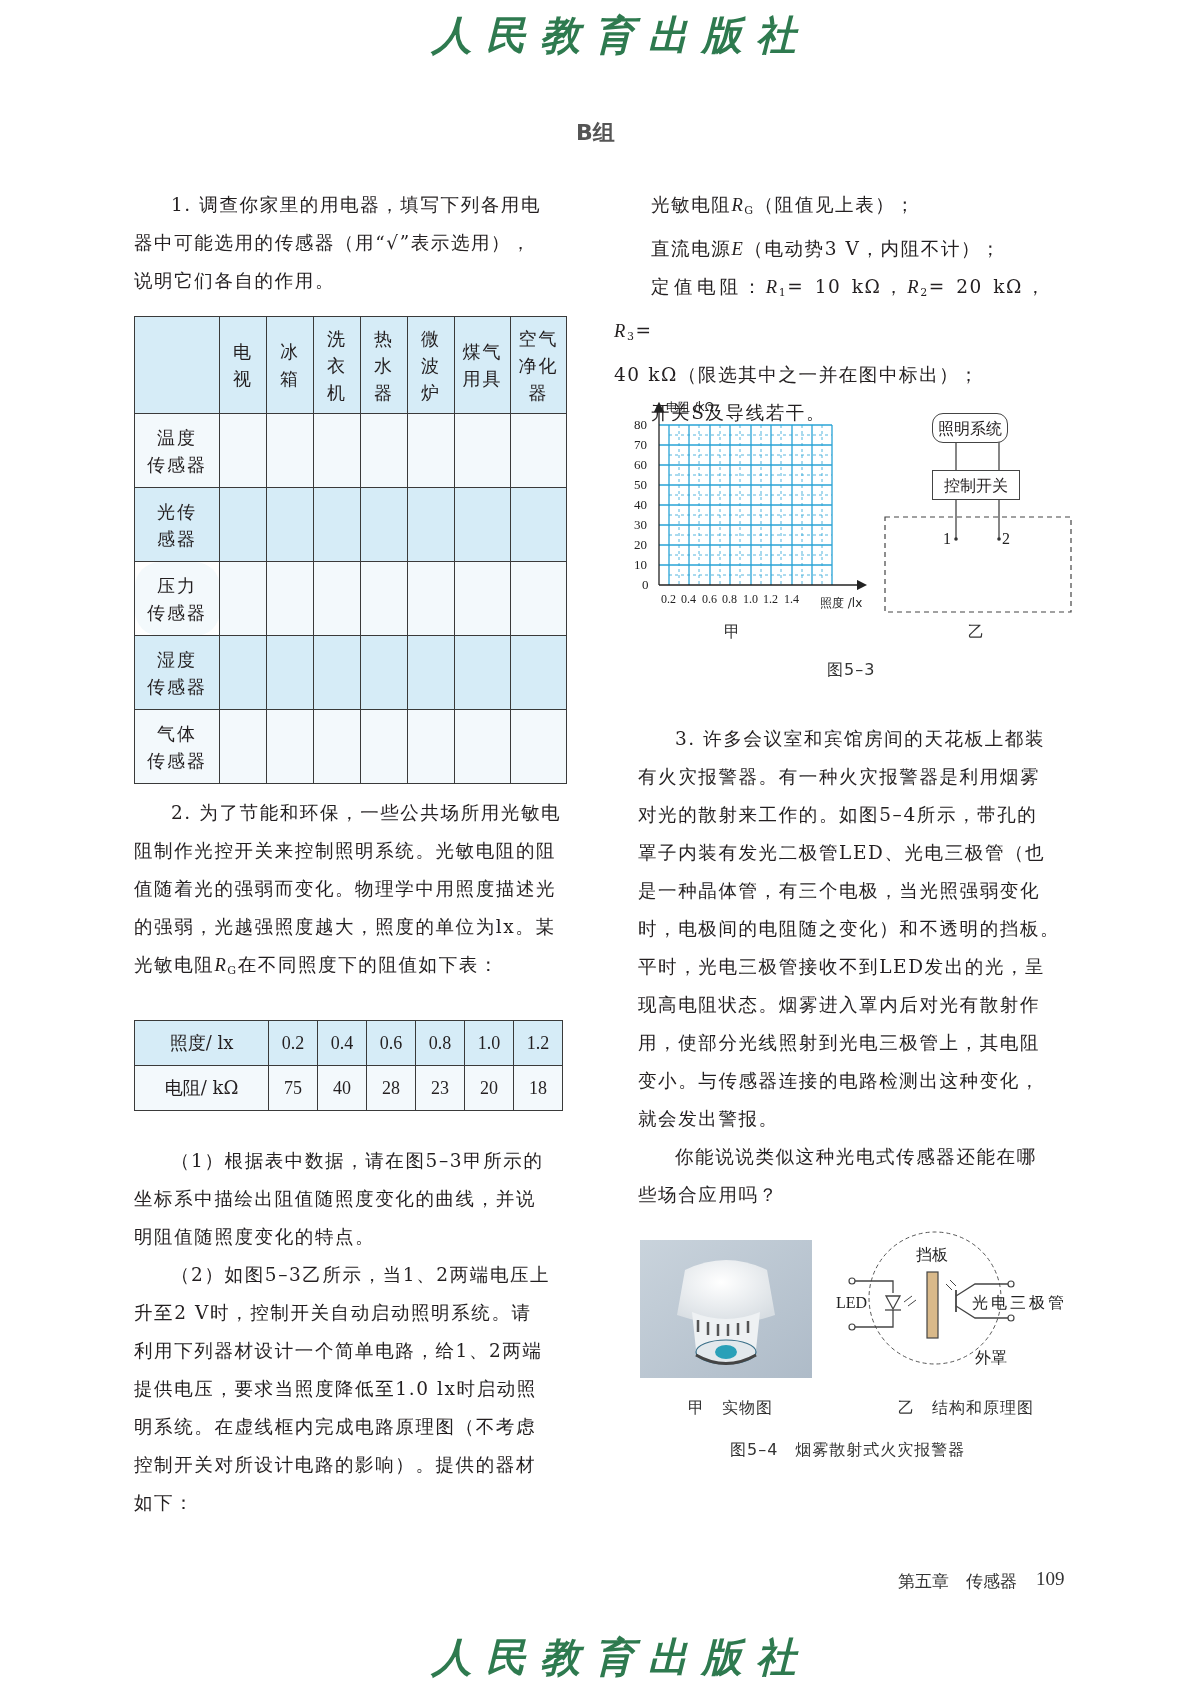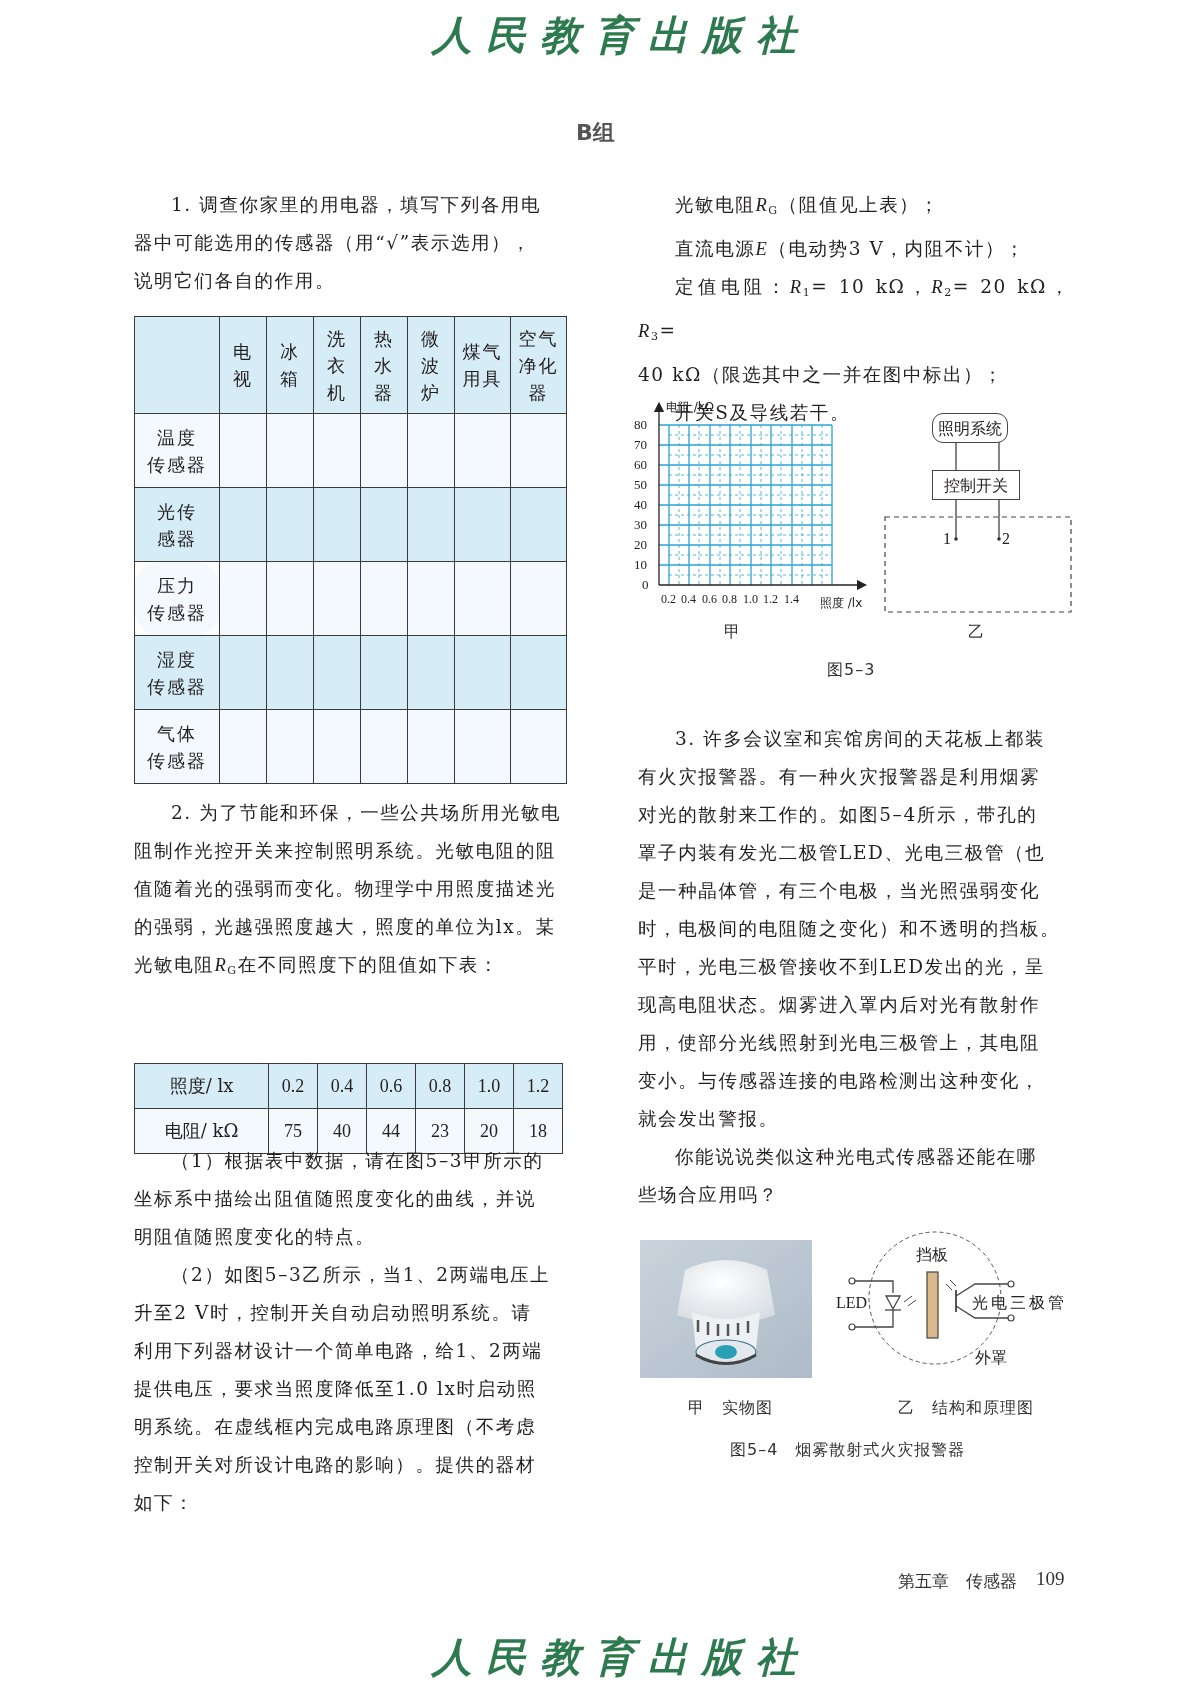--- a/index.html
+++ b/index.html
@@ -17,21 +17,21 @@
   i.v { font-family: "Liberation Serif", serif; font-style: italic; }
 
   table.sensors { border-collapse: collapse; position: absolute; left: 134px; top: 316px; }
   table.sensors td { border: 1.5px solid #3a3a3a; text-align: center; vertical-align: middle;
        font-size: 18px; line-height: 27px; letter-spacing: 2px; }
   table.sensors tr.head td { background: #d6ecf7; height: 97px; }
   table.sensors tr.row td { height: 74px; }
   table.sensors tr.row.odd td { background: #f3f9fc; }
   table.sensors tr.row.even td { background: #d6ecf7; }
 
-  table.rg { border-collapse: collapse; position: absolute; left: 134px; top: 1020px; margin-top: 43px; }
+  table.rg { border-collapse: collapse; position: absolute; left: 134px; top: 1020px; }
   table.rg td { border: 1.5px solid #3a3a3a; text-align: center; font-size: 18px; height: 45px;
        font-family: "Liberation Serif", serif; }
   table.rg tr.r1 td { background: #d6ecf7; }
   table.rg tr.r2 td { background: #f3f9fc; }
 
   .caption { font-size: 16px; color: #333; letter-spacing: 1px; font-family: "DejaVu Sans", sans-serif; }
   .box { position: absolute; border: 1.5px solid #444; background: #fff; font-size: 16px;
          text-align: center; line-height: 30px; font-family: "DejaVu Sans", sans-serif; }
   .footer { font-family: Liberation Serif, serif; font-size: 17px; color: #333; }
 </style>
@@ -145,42 +145,42 @@
     <td style="width:49px;">0.4</td>
     <td style="width:49px;">0.6</td>
     <td style="width:49px;">0.8</td>
     <td style="width:49px;">1.0</td>
     <td style="width:49px;">1.2</td>
   </tr>
   <tr class="r2">
     <td style="font-family:'DejaVu Serif',serif;">电阻/ kΩ</td>
     <td>75</td>
     <td>40</td>
-    <td>44</td>
+    <td>28</td>
     <td>23</td>
     <td>20</td>
     <td>18</td>
   </tr>
 </tbody>
   </table>
 
 <div class="abs para" style="left:134px; top:1142px; width:432px;">
   <p>（1）根据表中数据，请在图5–3甲所示的</p>
   <p class="noindent">坐标系中描绘出阻值随照度变化的曲线，并说</p>
   <p class="noindent">明阻值随照度变化的特点。</p>
   <p>（2）如图5–3乙所示，当1、2两端电压上</p>
   <p class="noindent">升至2 V时，控制开关自动启动照明系统。请</p>
   <p class="noindent">利用下列器材设计一个简单电路，给1、2两端</p>
   <p class="noindent">提供电压，要求当照度降低至1.0 lx时启动照</p>
   <p class="noindent">明系统。在虚线框内完成电路原理图（不考虑</p>
   <p class="noindent">控制开关对所设计电路的影响）。提供的器材</p>
   <p class="noindent">如下：</p>
 </div>
 
-<div class="abs para" style="left:638px; top:186px; width:432px;">
+<div class="abs para" style="left:614px; top:186px; width:432px;">
   <p><span>光敏电阻</span><i class="v">R</i><sub>G</sub><span>（阻值见上表）；</span></p>
   <p><span>直流电源</span><i class="v">E</i><span>（电动势3 V，内阻不计）；</span></p>
   <p><span>定值电阻：</span><i class="v">R</i><sub>1</sub><span>= 10 kΩ，</span><i class="v">R</i><sub>2</sub><span>= 20 kΩ，</span><i class="v">R</i><sub>3</sub><span>=</span></p>
   <p class="noindent">40 kΩ（限选其中之一并在图中标出）；</p>
   <p>开关S及导线若干。</p>
 </div>
 
 <svg class="abs" style="left:630px; top:395px;" width="250" height="220">
   <defs>
     <marker id="arr" markerWidth="8" markerHeight="8" refX="4" refY="4" orient="auto">

